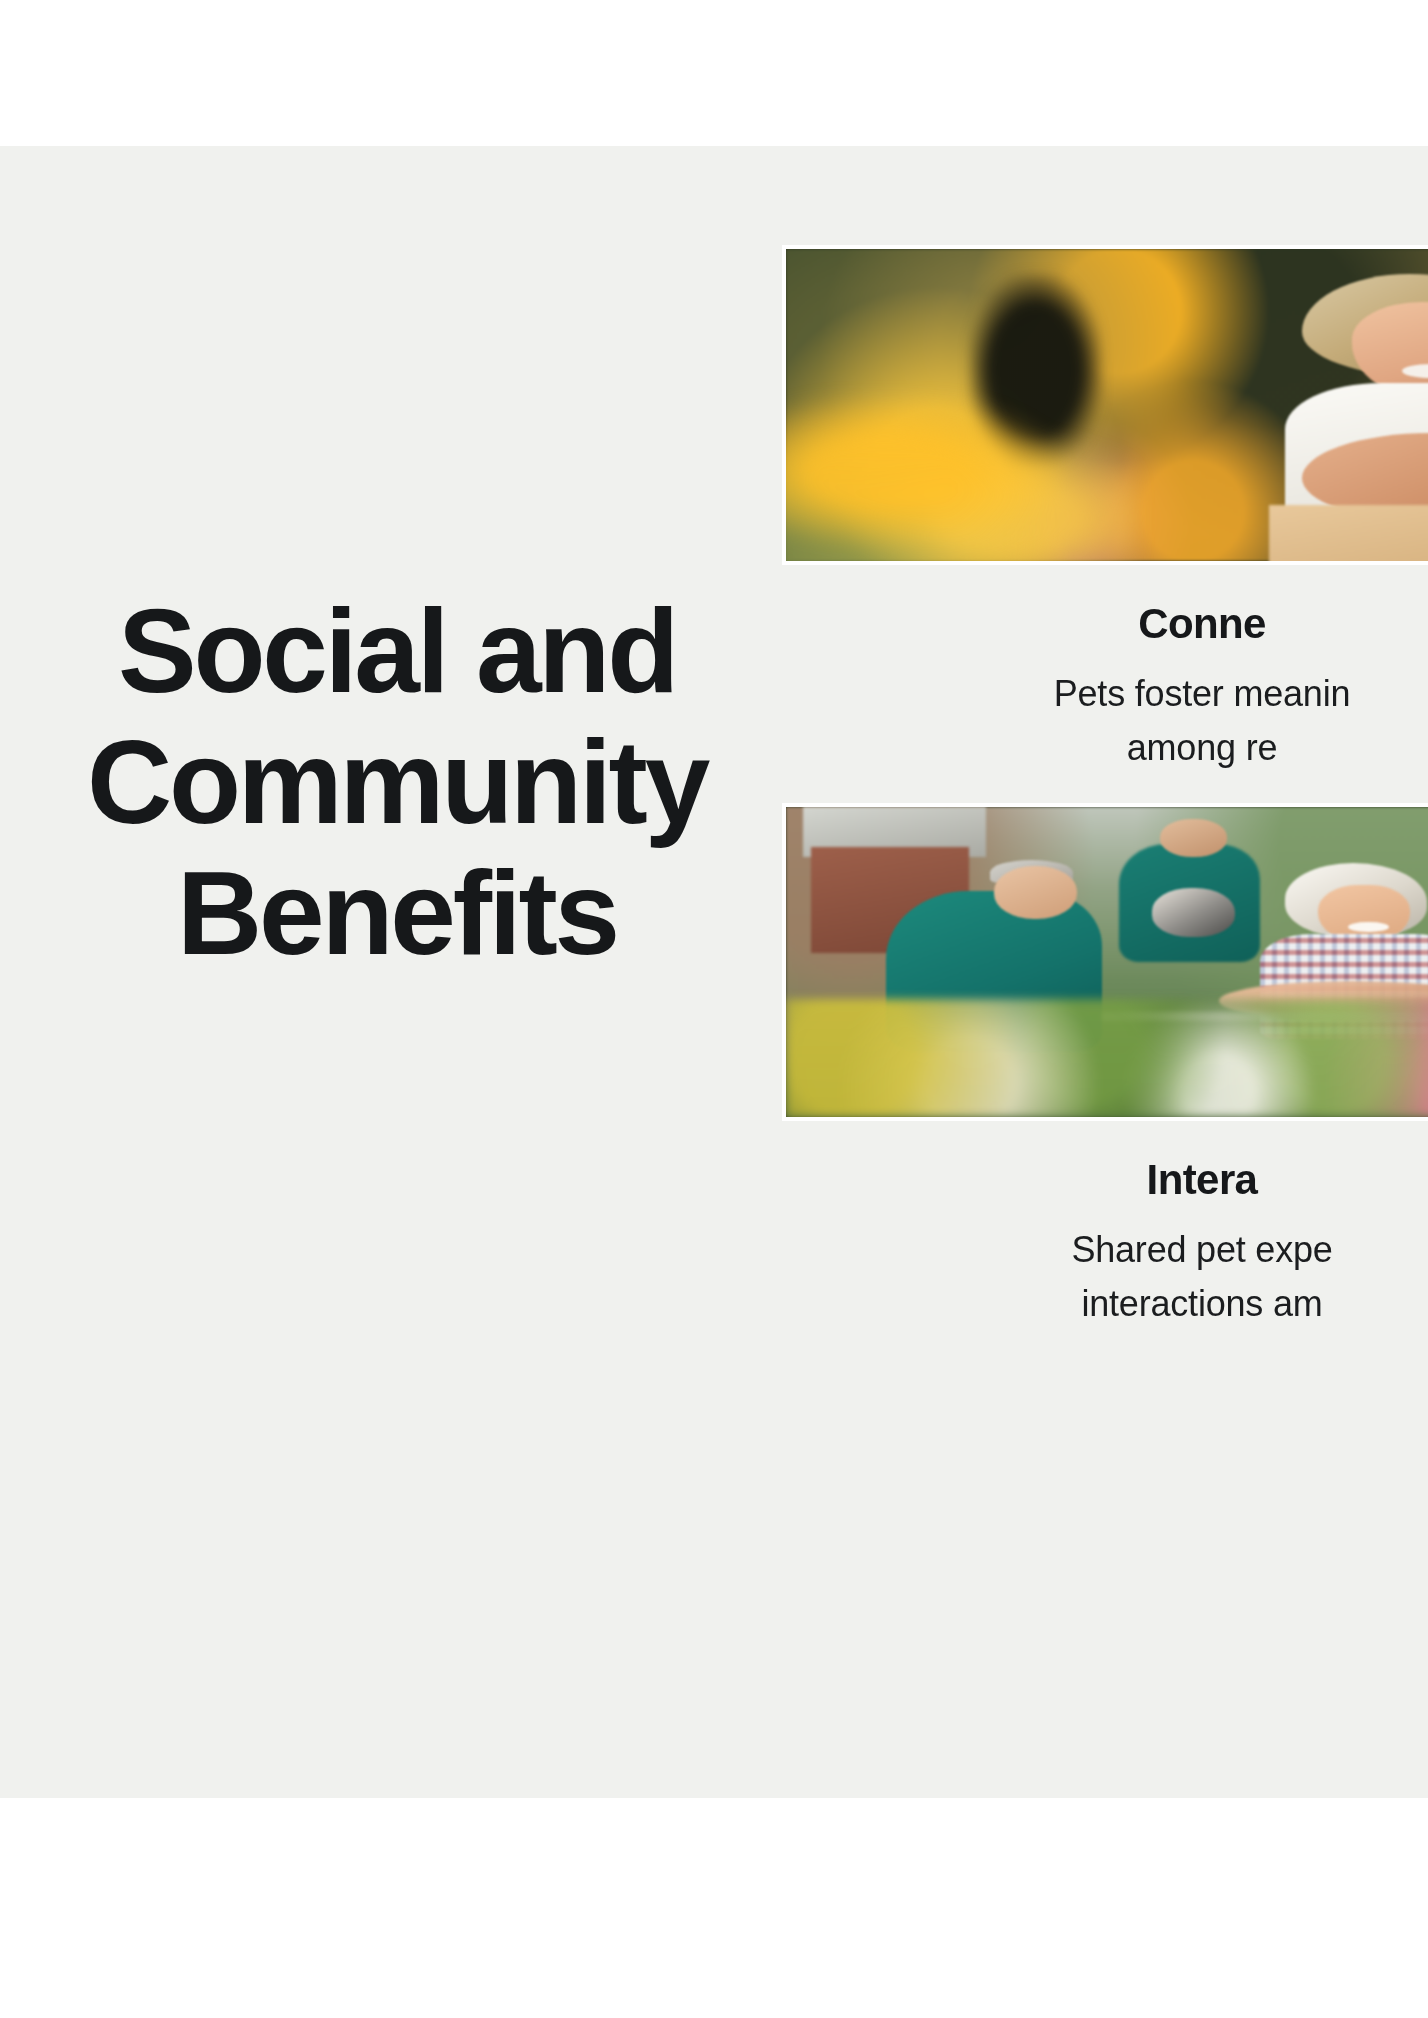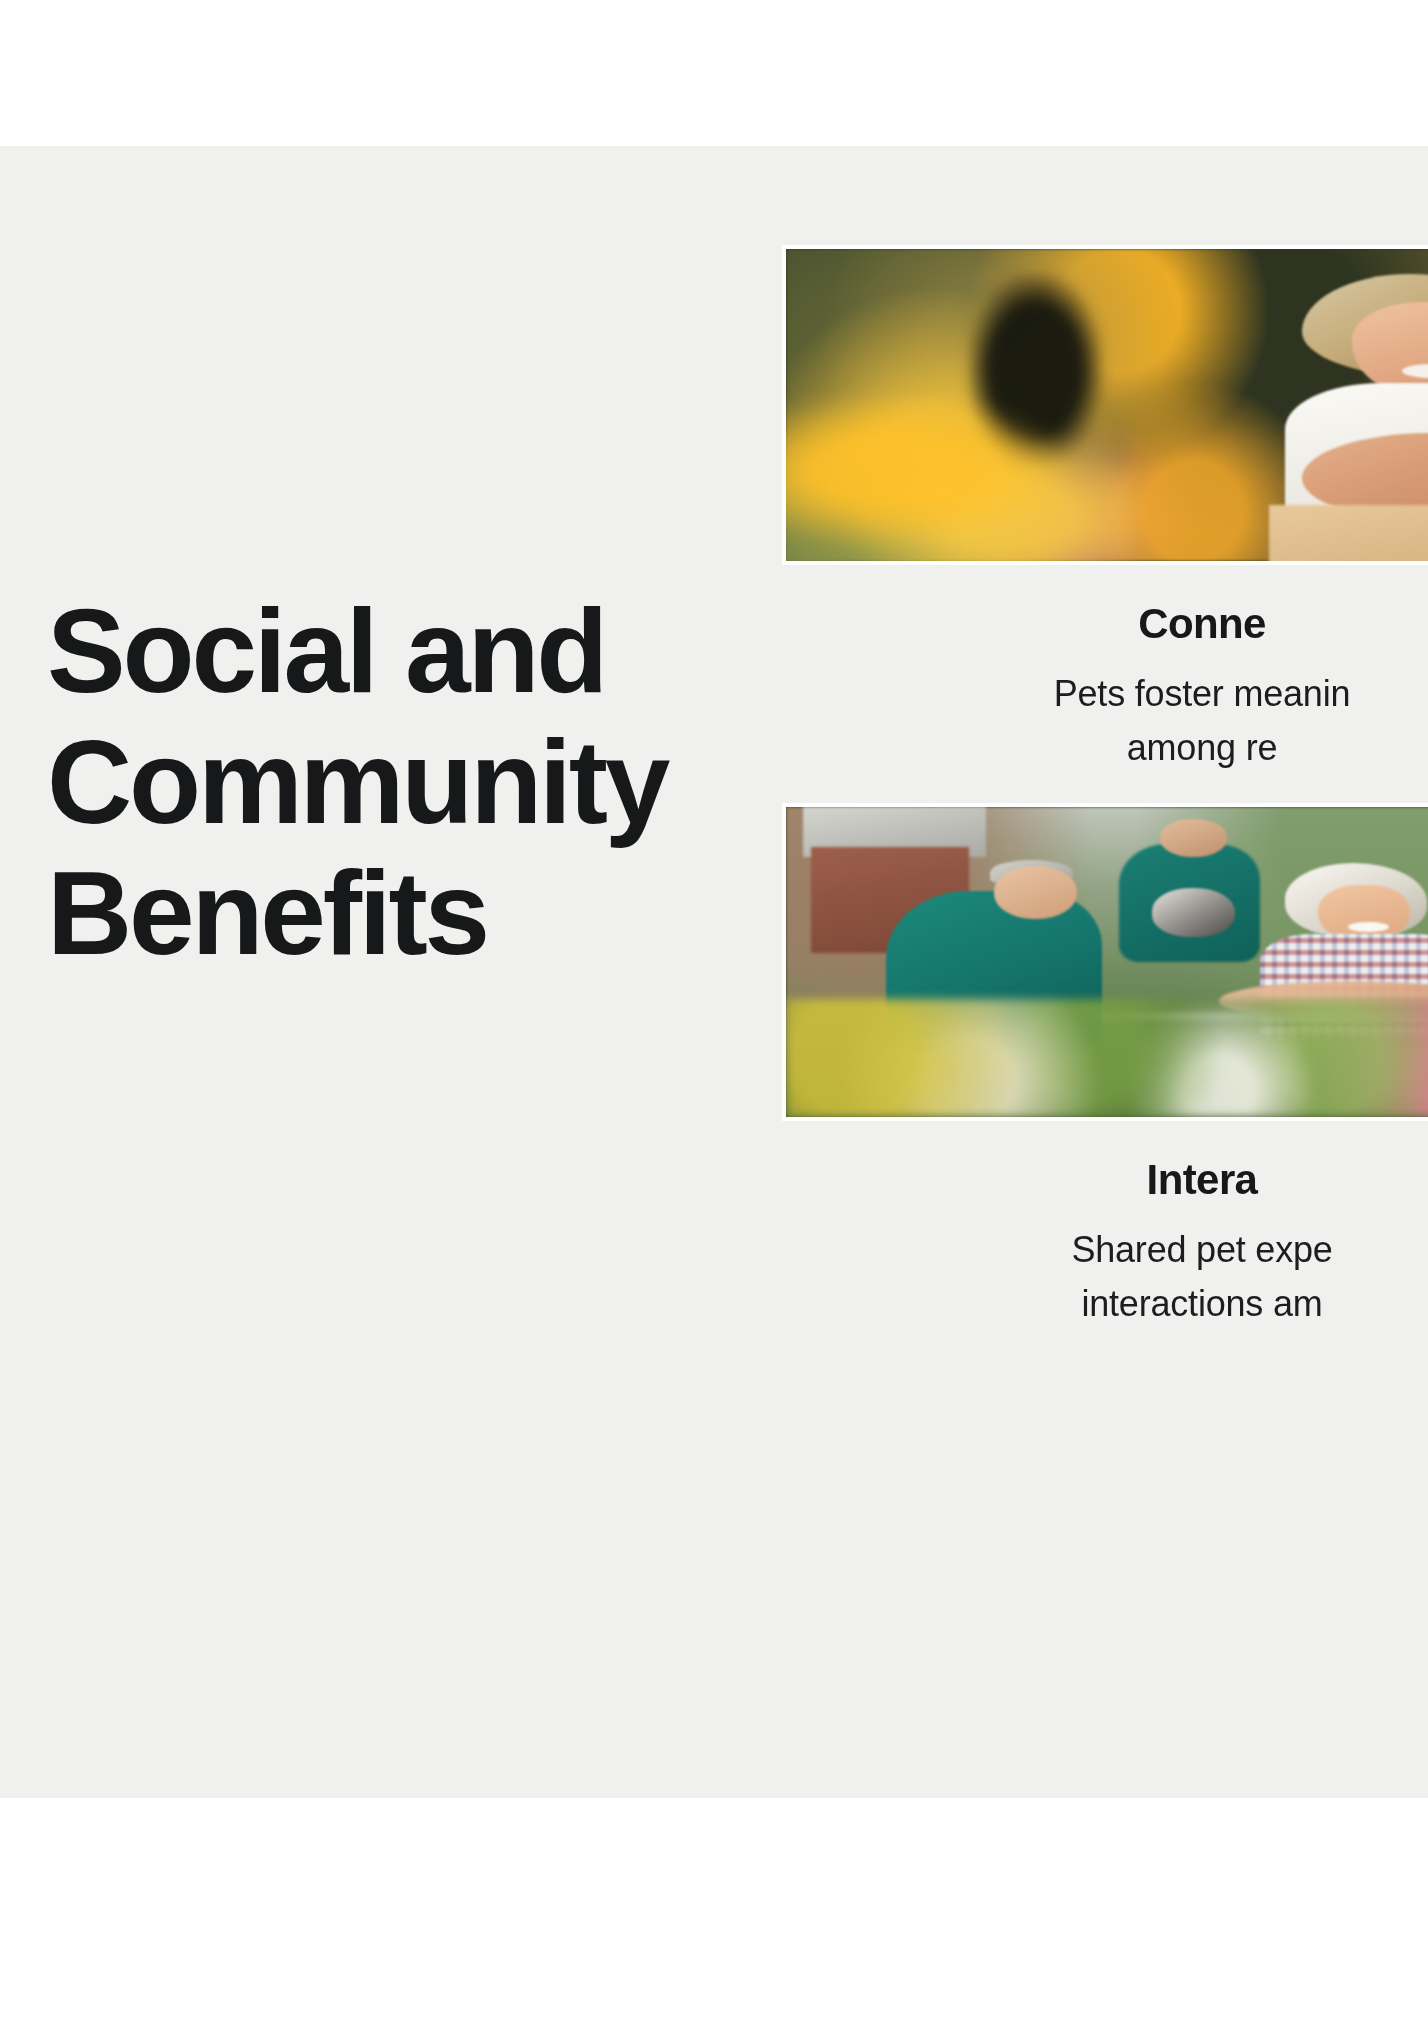--- a/index.html
+++ b/index.html
@@ -43,20 +43,21 @@
   }
   #slide-title {
     margin: 0;
     font-family: "Liberation Sans", sans-serif;
     font-size: 118px;
     line-height: 131px;
     font-weight: 700;
     letter-spacing: -3.2px;
     color: #16181a;
     white-space: pre-line;
+    text-align: center;
   }
 
   
   #cards {
     position: absolute;
     left: 782px;
     top: 99px;           
     width: 840px;        
   }
 

